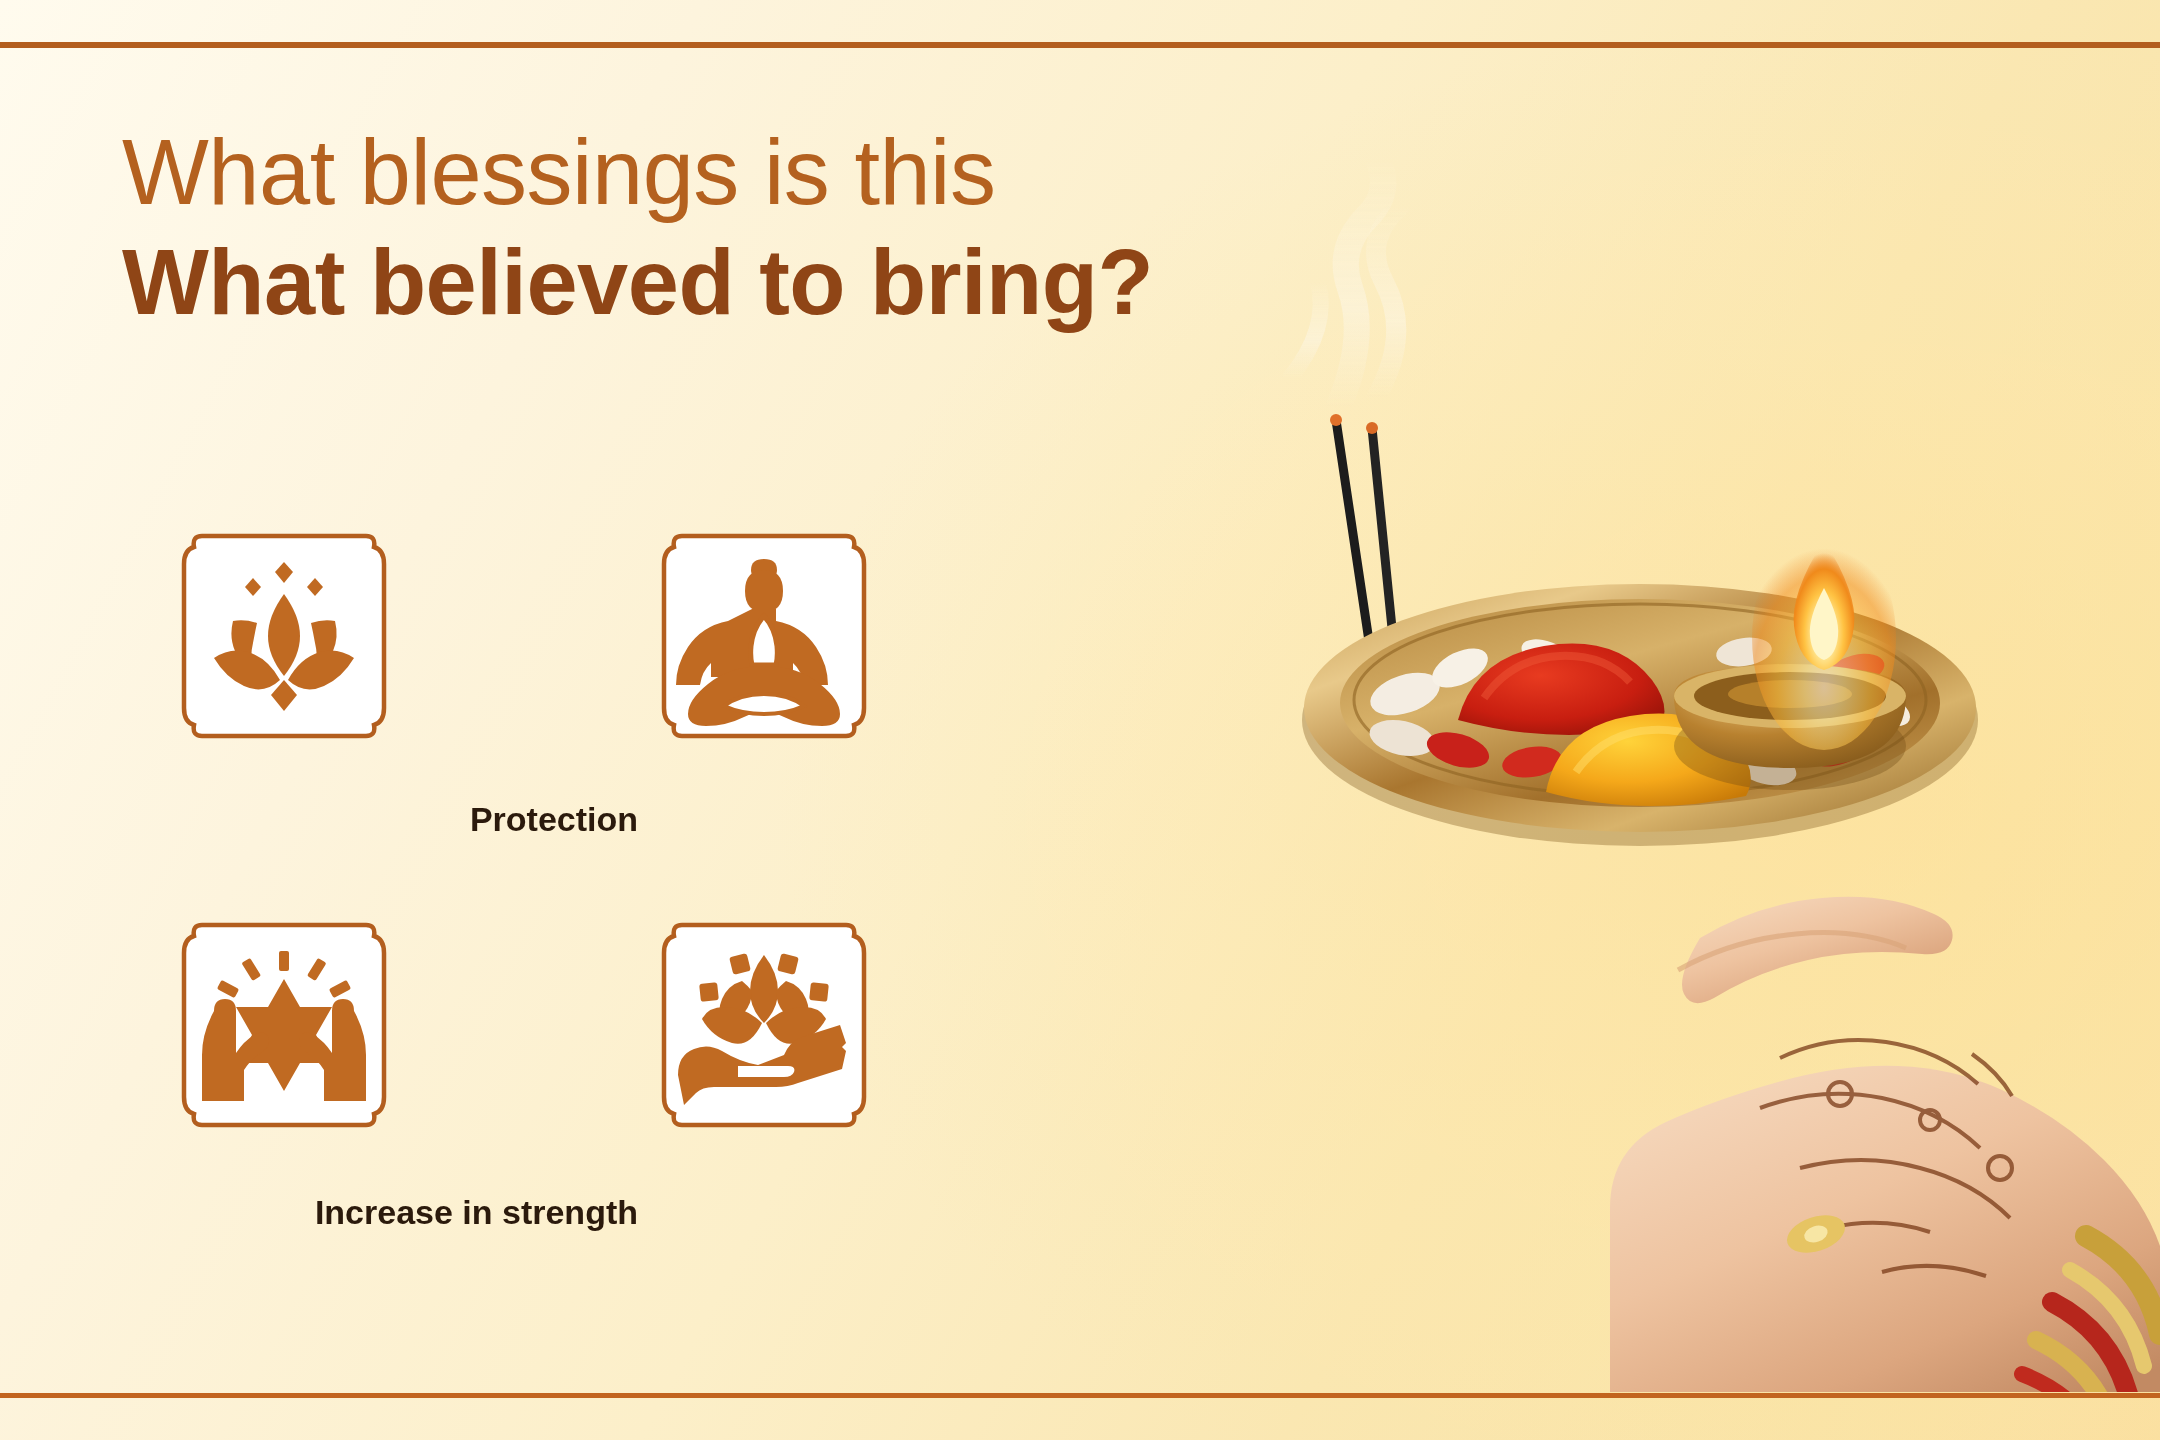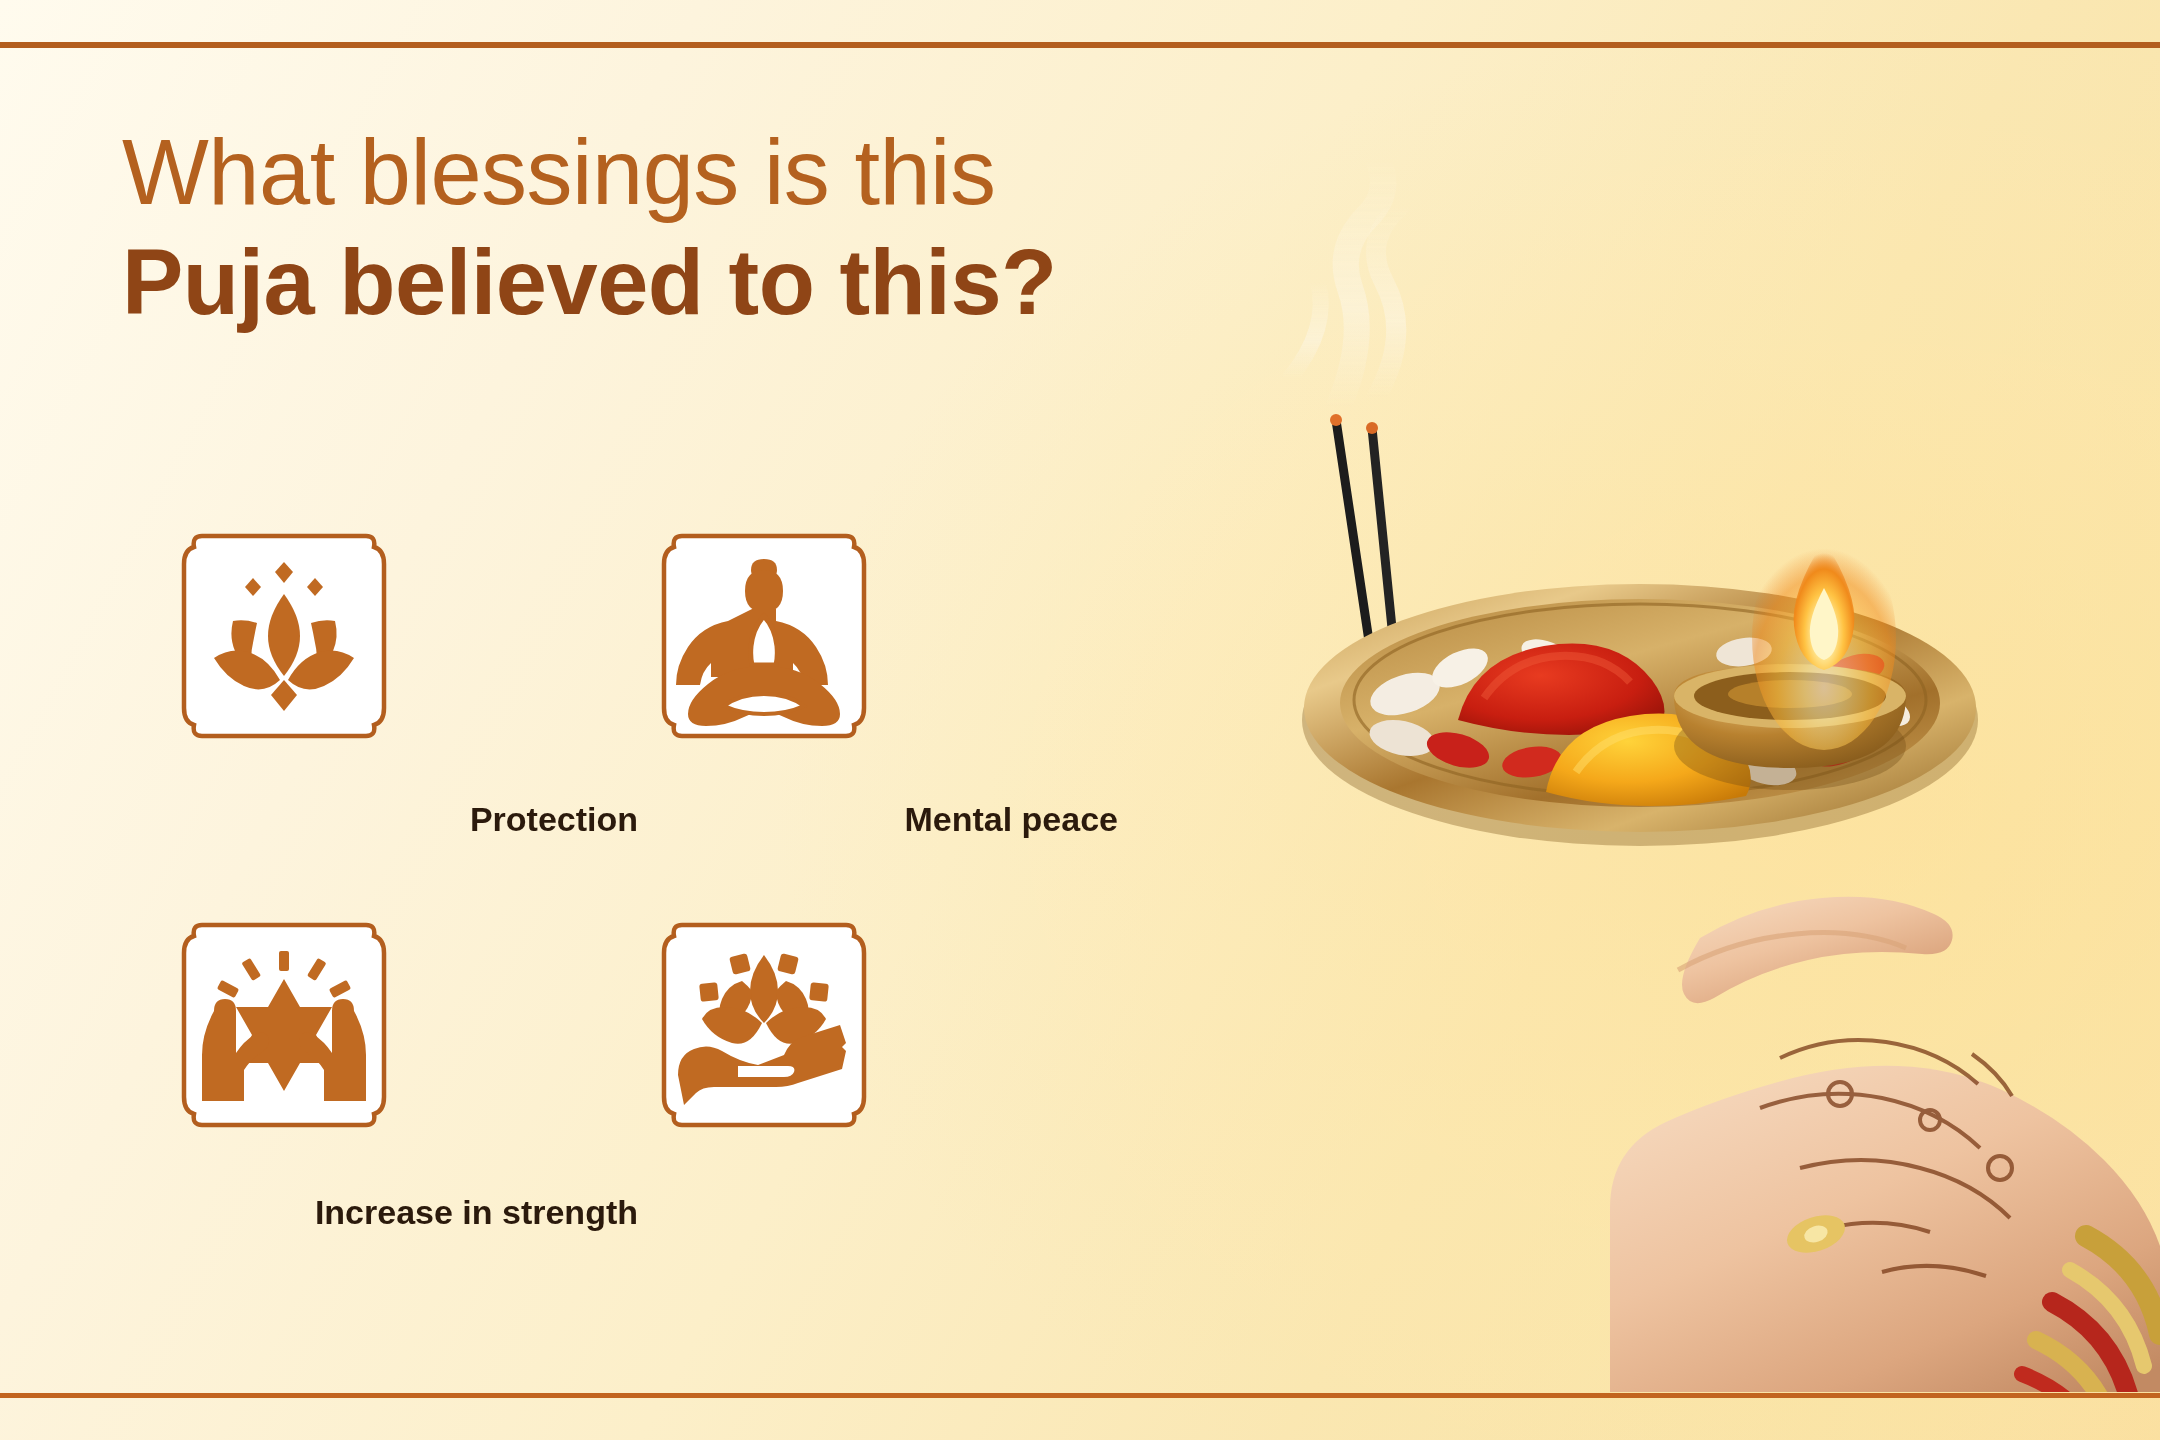--- a/index.html
+++ b/index.html
@@ -90,21 +90,21 @@
 </head>
 <body>
 
 <div id="slide">
 
   <div class="rule-top"></div>
   <div class="rule-bottom"></div>
 
   <div class="heading">
     <div class="l1">What blessings is this</div>
-    <div class="l2">Puja believed to this?</div>
+    <div class="l2">What believed to bring?</div>
   </div>
 
   <div class="grid">
 
     <div class="row">
 
       <div class="cell cell-1">
         <div class="card">
           <svg viewBox="0 0 252 252" xmlns="http://www.w3.org/2000/svg">
             <path d="M26 54 q0-14 10-17 q-2-11 8-11 l164 0 q10 0 8 11 q10 3 10 17 l0 144
@@ -142,21 +142,20 @@
 
               <path d="M126 106 q-11 12 -13 30 q-1 11 1 19 l24 0 q2 -8 1 -19 q-2 -18 -13 -30 Z" fill="#FFFFFF" stroke="#C06A22" stroke-width="5"></path>
 
               <path d="M126 156 q34 0 56 18 q20 16 20 30 q0 12 -18 12 q-20 0 -38 -9
                        q-12 -6 -20 -6 q-8 0 -20 6 q-18 9 -38 9 q-18 0 -18 -12
                        q0 -14 20 -30 q22 -18 56 -18 Z"></path>
               <path d="M86 196 q16 -12 40 -12 q24 0 40 12 q-18 8 -40 8 q-22 0 -40 -8 Z" fill="#FFFFFF" stroke="#C06A22" stroke-width="4"></path>
             </g>
           </svg>
         </div>
-        <div class="cap">Mental peace</div>
       </div>
 
     </div>
 
     <div class="row">
 
       <div class="cell cell-3">
         <div class="card">
           <svg viewBox="0 0 252 252" xmlns="http://www.w3.org/2000/svg">
             <path d="M26 54 q0-14 10-17 q-2-11 8-11 l164 0 q10 0 8 11 q10 3 10 17 l0 144

